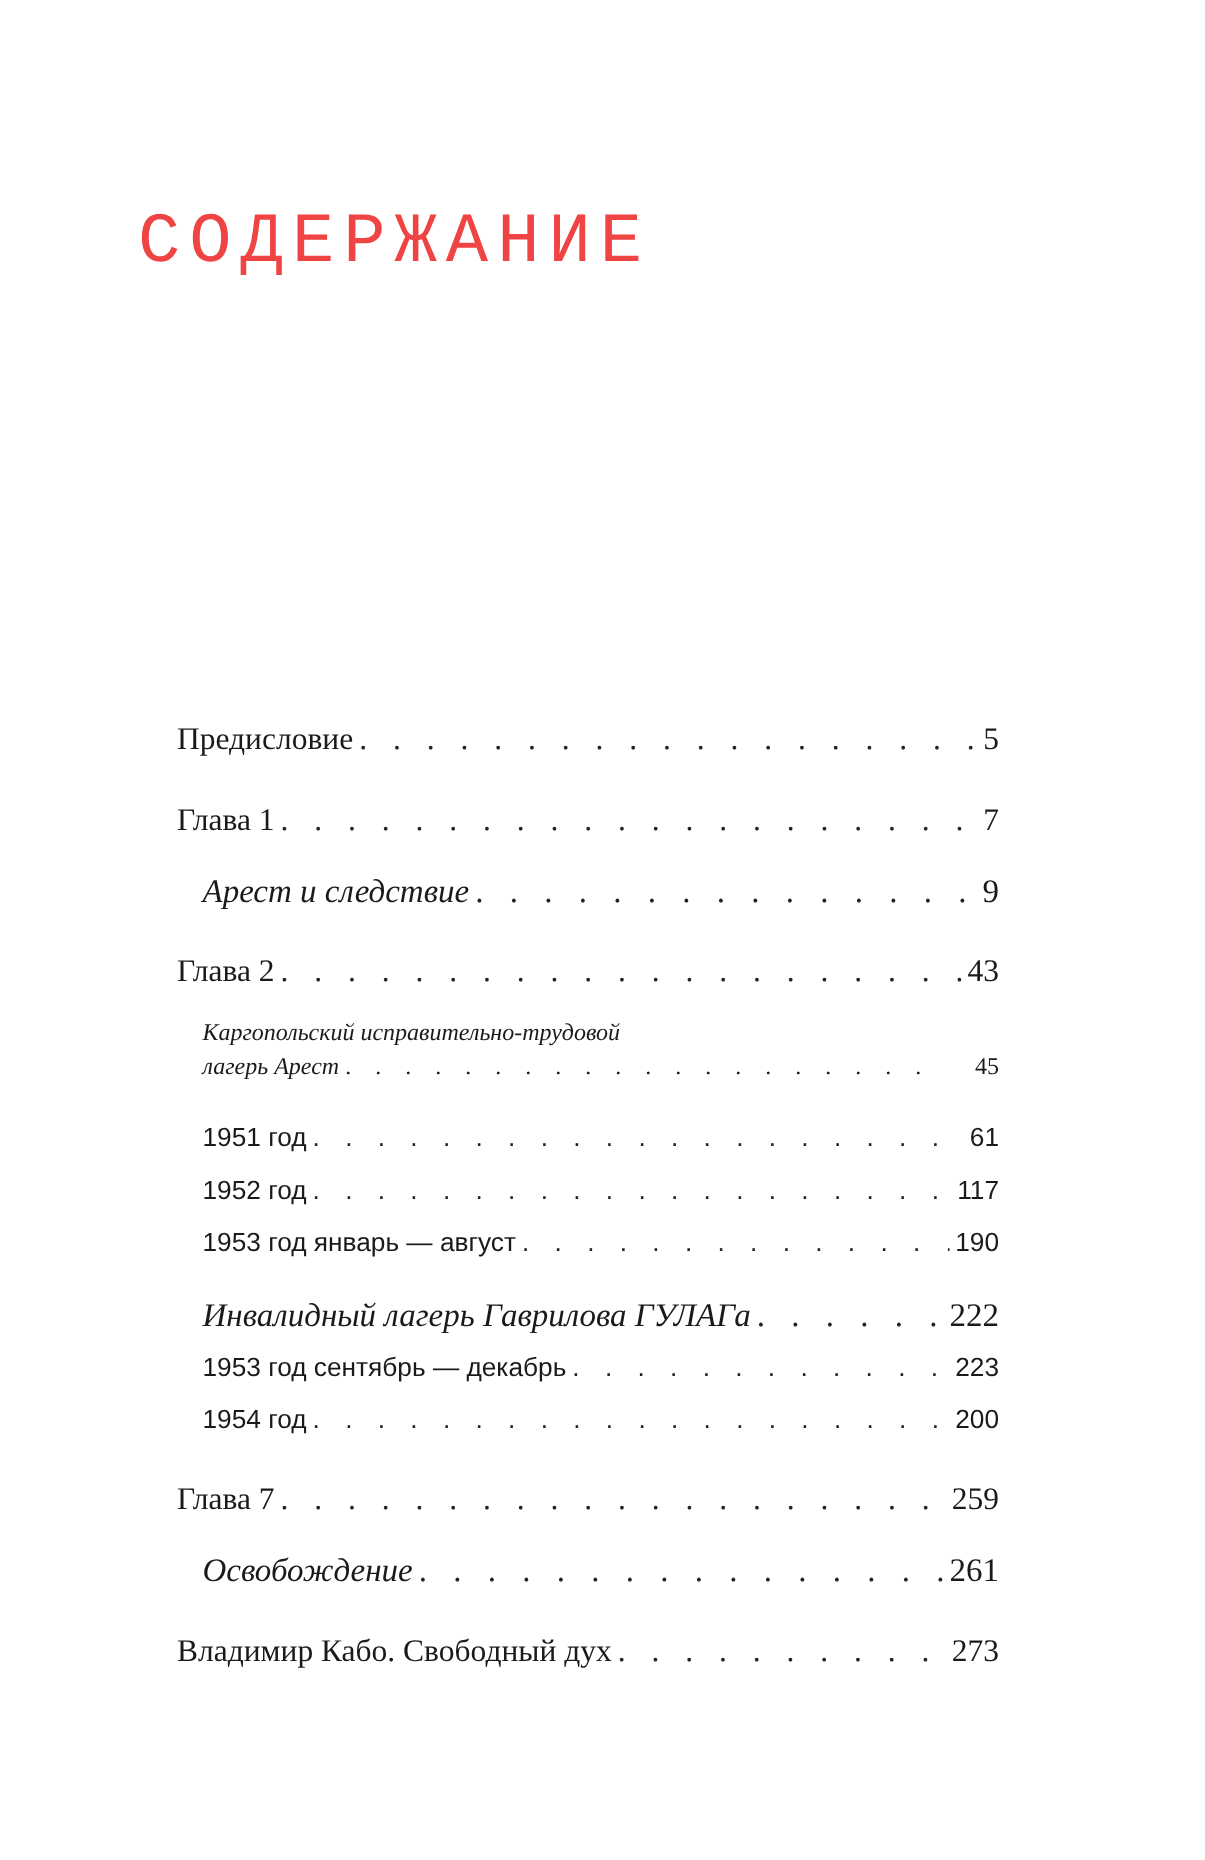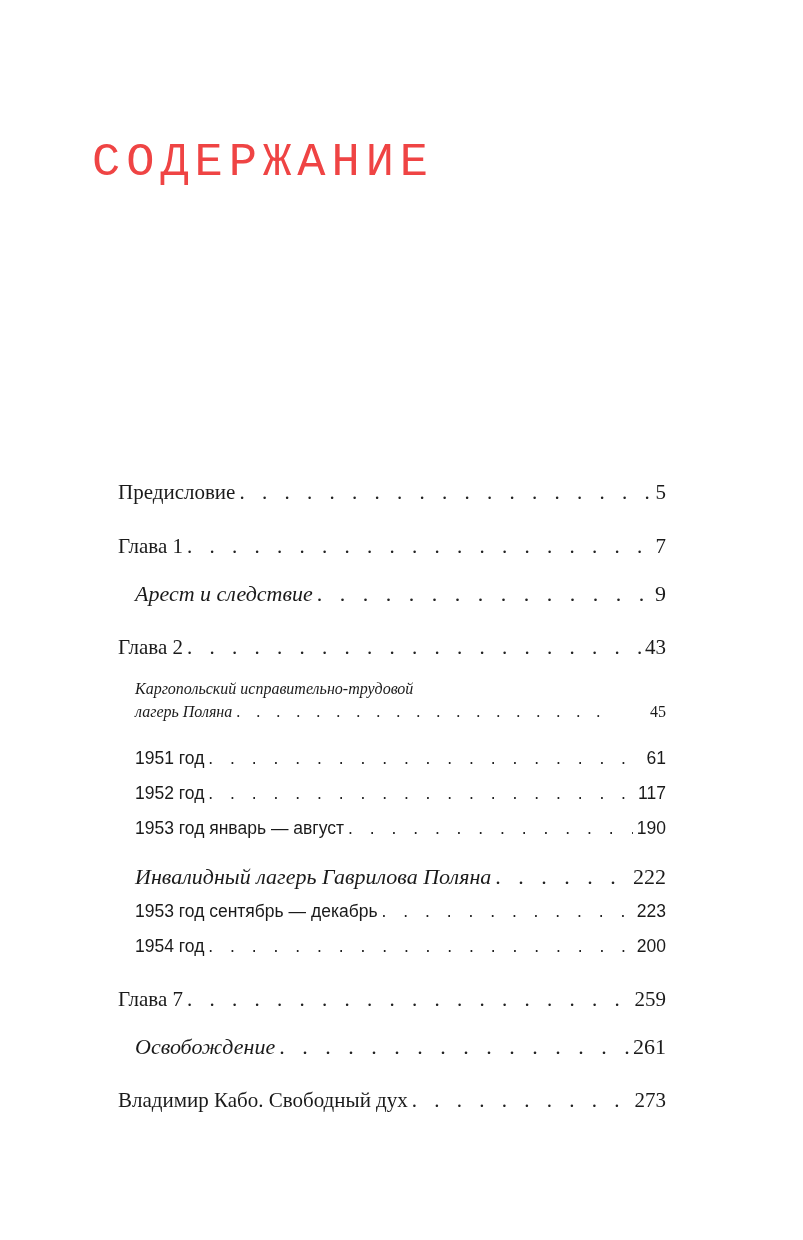--- a/index.html
+++ b/index.html
@@ -64,21 +64,21 @@
 
   <div class="row lvl1" style="top:635px">
     <span class="label">Глава 2</span>
     <span class="dots"></span>
     <span class="page">43</span>
   </div>
 
   <div class="lvl2-multi" style="top:680px">
     <span class="line1">Каргопольский исправительно-трудовой</span>
     <span class="line2">
-      <span class="label">лагерь Поляна</span>
+      <span class="label">лагерь Арест</span>
       <span class="dots"></span>
       <span class="page">45</span>
     </span>
   </div>
 
   <div class="row lvl3" style="top:748px">
     <span class="label">1951 год</span>
     <span class="dots"></span>
     <span class="page">61</span>
   </div>
@@ -89,21 +89,21 @@
     <span class="page">117</span>
   </div>
 
   <div class="row lvl3" style="top:818px">
     <span class="label">1953 год январь — август</span>
     <span class="dots"></span>
     <span class="page">190</span>
   </div>
 
   <div class="row lvl2" style="top:864px">
-    <span class="label">Инвалидный лагерь Гаврилова Поляна</span>
+    <span class="label">Инвалидный лагерь Гаврилова ГУЛАГа</span>
     <span class="dots"></span>
     <span class="page">222</span>
   </div>
 
   <div class="row lvl3" style="top:901px">
     <span class="label">1953 год сентябрь — декабрь</span>
     <span class="dots"></span>
     <span class="page">223</span>
   </div>
 

